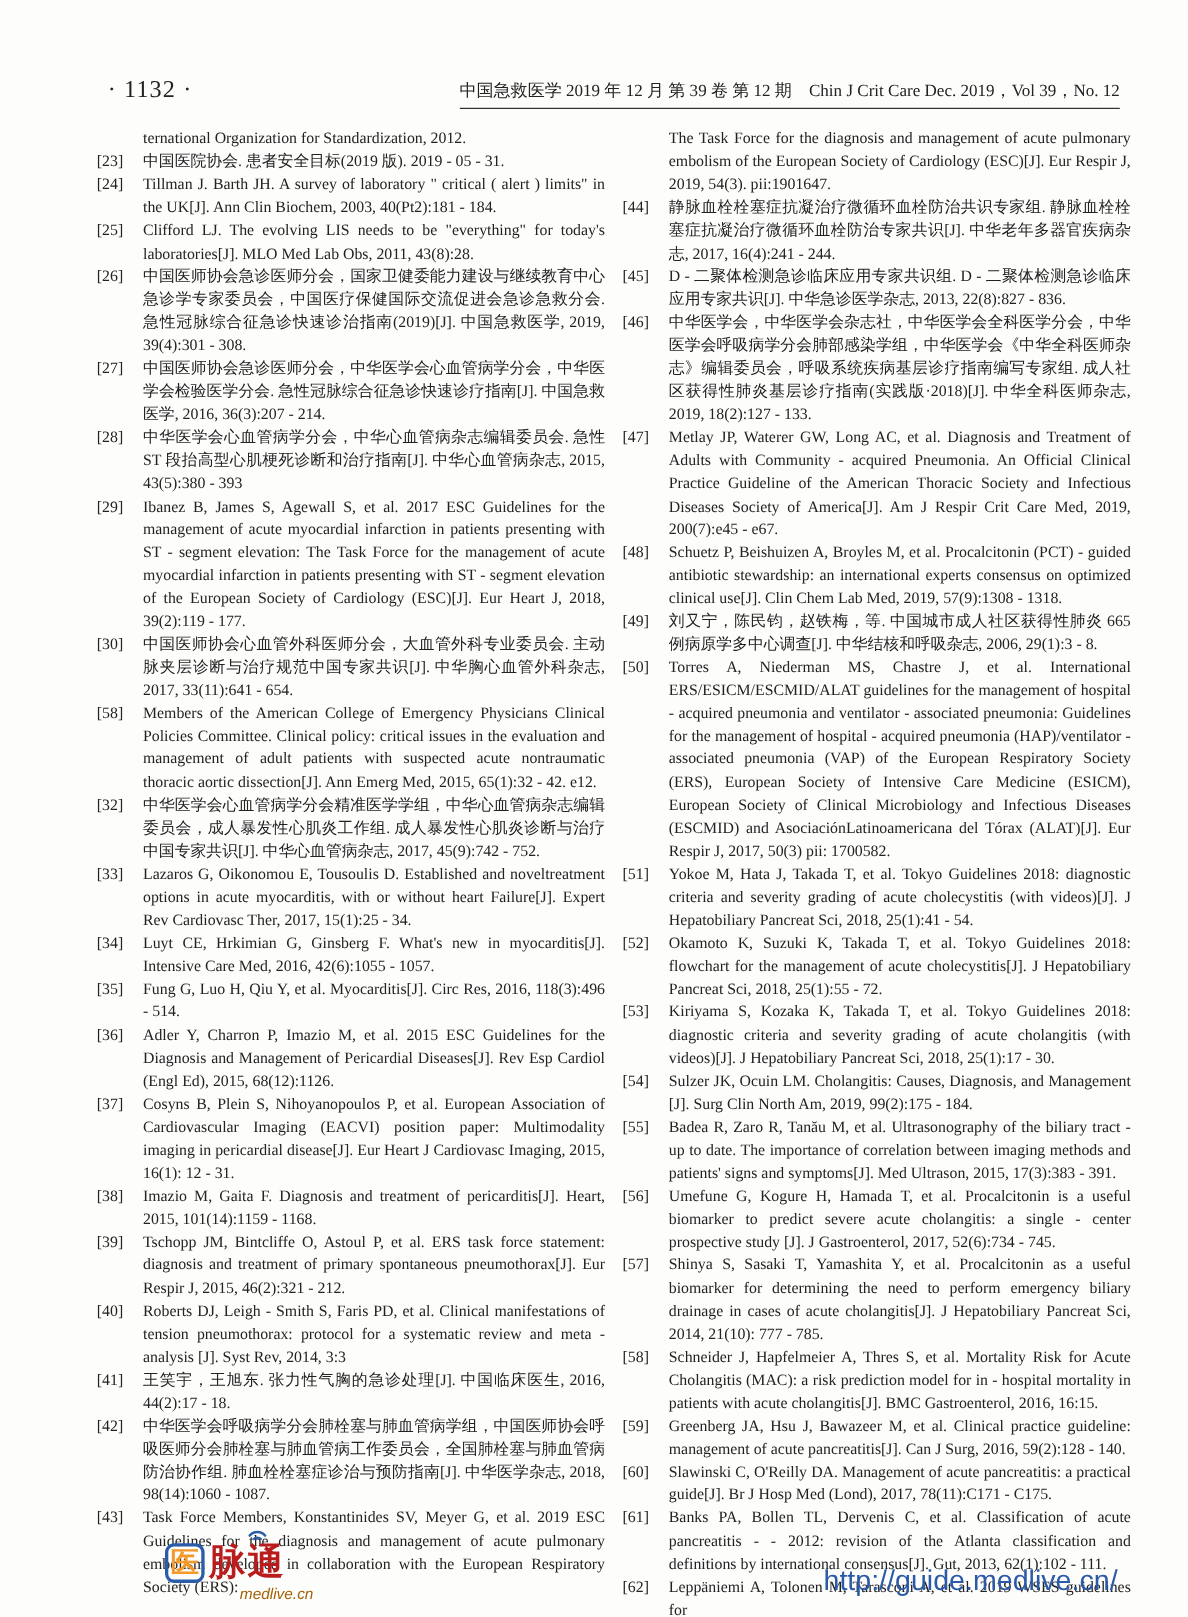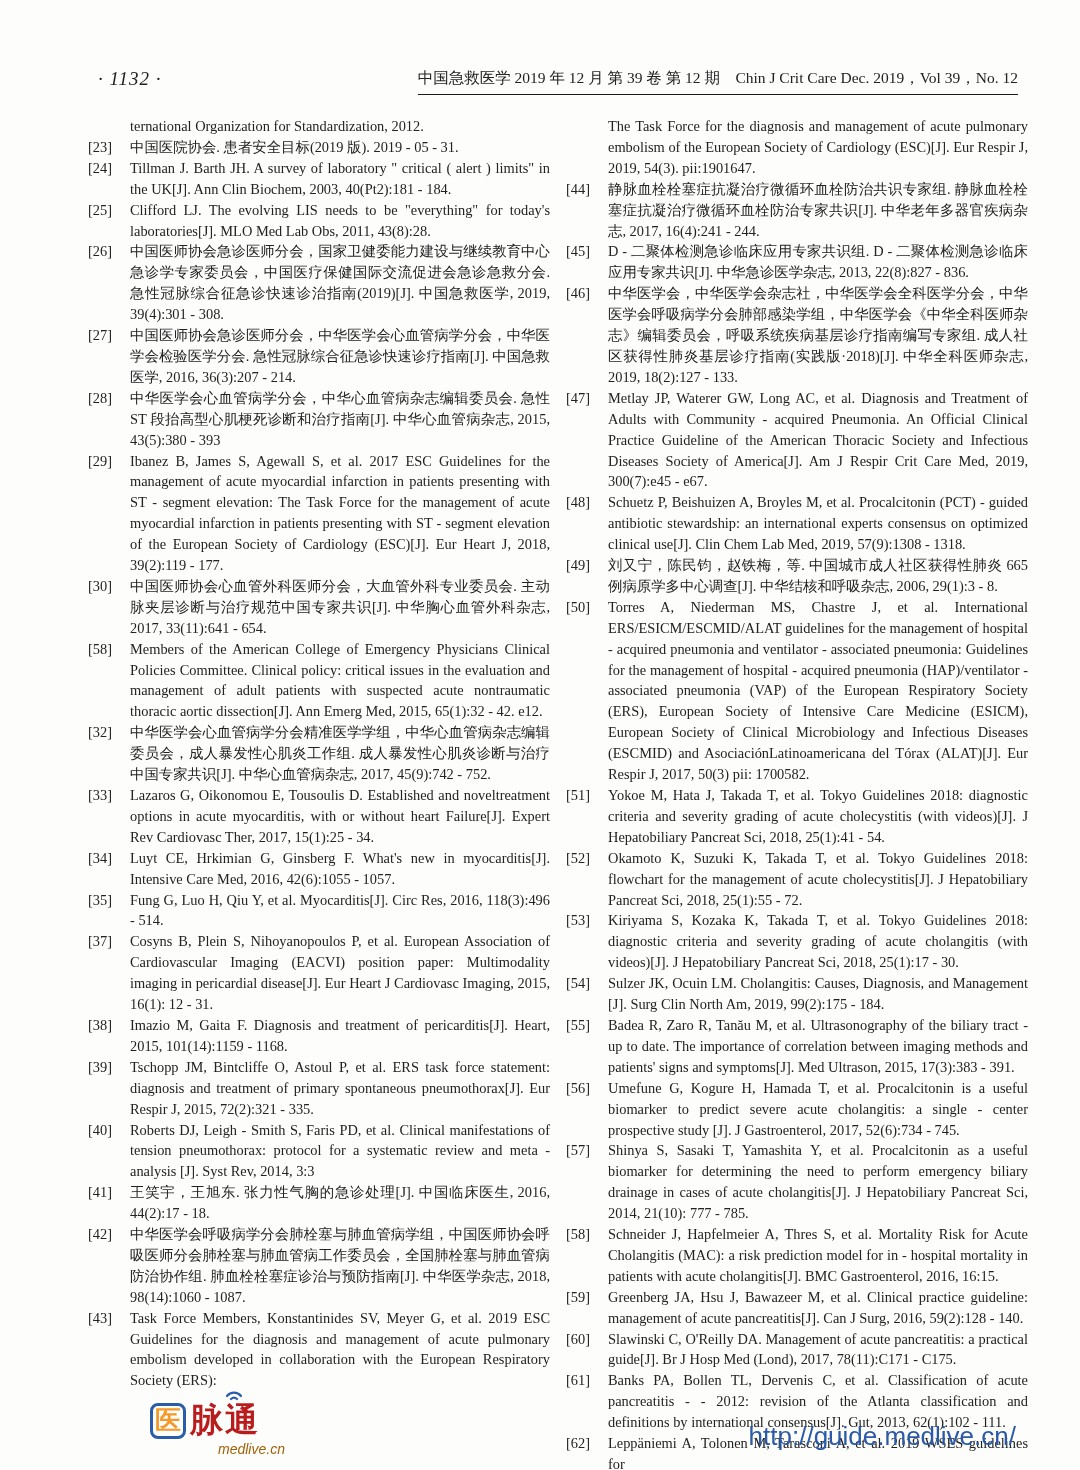--- a/index.html
+++ b/index.html
@@ -18,25 +18,24 @@
   .page-header {
     position: absolute;
     top: 68px;
     left: 98px;
     right: 62px;
     display: flex;
     justify-content: space-between;
     align-items: flex-end;
   }
   .page-number {
-    font-size: 19px;
+    font-size: 22px;
     letter-spacing: 1px;
     white-space: nowrap;
     padding-bottom: 5px;
-    font-style: italic;
   }
   .journal-line {
     font-size: 15.5px;
     white-space: nowrap;
     border-bottom: 1.5px solid #1a1a1a;
     padding-bottom: 5px;
     margin-left: 24px;
   }
   
   .refs-wrap {
@@ -185,30 +184,34 @@
         </div>
         <div class="ref">
           <div class="ref-num">[34]</div>
           <div class="ref-text">Luyt CE, Hrkimian G, Ginsberg F. What's new in myocarditis[J]. Intensive Care Med, 2016, 42(6):1055 - 1057.</div>
         </div>
         <div class="ref">
           <div class="ref-num">[35]</div>
           <div class="ref-text">Fung G, Luo H, Qiu Y, et al. Myocarditis[J]. Circ Res, 2016, 118(3):496 - 514.</div>
         </div>
         <div class="ref">
+          <div class="ref-num">[36]</div>
+          <div class="ref-text">Adler Y, Charron P, Imazio M, et al. 2015 ESC Guidelines for the Diagnosis and Management of Pericardial Diseases[J]. Rev Esp Cardiol (Engl Ed), 2015, 68(12):1126.</div>
+        </div>
+        <div class="ref">
           <div class="ref-num">[37]</div>
           <div class="ref-text">Cosyns B, Plein S, Nihoyanopoulos P, et al. European Association of Cardiovascular Imaging (EACVI) position paper: Multimodality imaging in pericardial disease[J]. Eur Heart J Cardiovasc Imaging, 2015, 16(1): 12 - 31.</div>
         </div>
         <div class="ref">
           <div class="ref-num">[38]</div>
           <div class="ref-text">Imazio M, Gaita F. Diagnosis and treatment of pericarditis[J]. Heart, 2015, 101(14):1159 - 1168.</div>
         </div>
         <div class="ref">
           <div class="ref-num">[39]</div>
-          <div class="ref-text">Tschopp JM, Bintcliffe O, Astoul P, et al. ERS task force statement: diagnosis and treatment of primary spontaneous pneumothorax[J]. Eur Respir J, 2015, 72(2):321 - 335.</div>
+          <div class="ref-text">Tschopp JM, Bintcliffe O, Astoul P, et al. ERS task force statement: diagnosis and treatment of primary spontaneous pneumothorax[J]. Eur Respir J, 2015, 46(2):321 - 212.</div>
         </div>
         <div class="ref">
           <div class="ref-num">[40]</div>
           <div class="ref-text">Roberts DJ, Leigh - Smith S, Faris PD, et al. Clinical manifestations of tension pneumothorax: protocol for a systematic review and meta - analysis [J]. Syst Rev, 2014, 3:3</div>
         </div>
         <div class="ref">
           <div class="ref-num">[41]</div>
           <div class="ref-text">王笑宇，王旭东. 张力性气胸的急诊处理[J]. 中国临床医生, 2016, 44(2):17 - 18.</div>
         </div>
         <div class="ref">
@@ -232,21 +235,21 @@
         <div class="ref">
           <div class="ref-num">[45]</div>
           <div class="ref-text">D - 二聚体检测急诊临床应用专家共识组. D - 二聚体检测急诊临床应用专家共识[J]. 中华急诊医学杂志, 2013, 22(8):827 - 836.</div>
         </div>
         <div class="ref">
           <div class="ref-num">[46]</div>
           <div class="ref-text">中华医学会，中华医学会杂志社，中华医学会全科医学分会，中华医学会呼吸病学分会肺部感染学组，中华医学会《中华全科医师杂志》编辑委员会，呼吸系统疾病基层诊疗指南编写专家组. 成人社区获得性肺炎基层诊疗指南(实践版·2018)[J]. 中华全科医师杂志, 2019, 18(2):127 - 133.</div>
         </div>
         <div class="ref">
           <div class="ref-num">[47]</div>
-          <div class="ref-text">Metlay JP, Waterer GW, Long AC, et al. Diagnosis and Treatment of Adults with Community - acquired Pneumonia. An Official Clinical Practice Guideline of the American Thoracic Society and Infectious Diseases Society of America[J]. Am J Respir Crit Care Med, 2019, 300(7):e45 - e67.</div>
+          <div class="ref-text">Metlay JP, Waterer GW, Long AC, et al. Diagnosis and Treatment of Adults with Community - acquired Pneumonia. An Official Clinical Practice Guideline of the American Thoracic Society and Infectious Diseases Society of America[J]. Am J Respir Crit Care Med, 2019, 200(7):e45 - e67.</div>
         </div>
         <div class="ref">
           <div class="ref-num">[48]</div>
           <div class="ref-text">Schuetz P, Beishuizen A, Broyles M, et al. Procalcitonin (PCT) - guided antibiotic stewardship: an international experts consensus on optimized clinical use[J]. Clin Chem Lab Med, 2019, 57(9):1308 - 1318.</div>
         </div>
         <div class="ref">
           <div class="ref-num">[49]</div>
           <div class="ref-text">刘又宁，陈民钧，赵铁梅，等. 中国城市成人社区获得性肺炎 665 例病原学多中心调查[J]. 中华结核和呼吸杂志, 2006, 29(1):3 - 8.</div>
         </div>
         <div class="ref">

